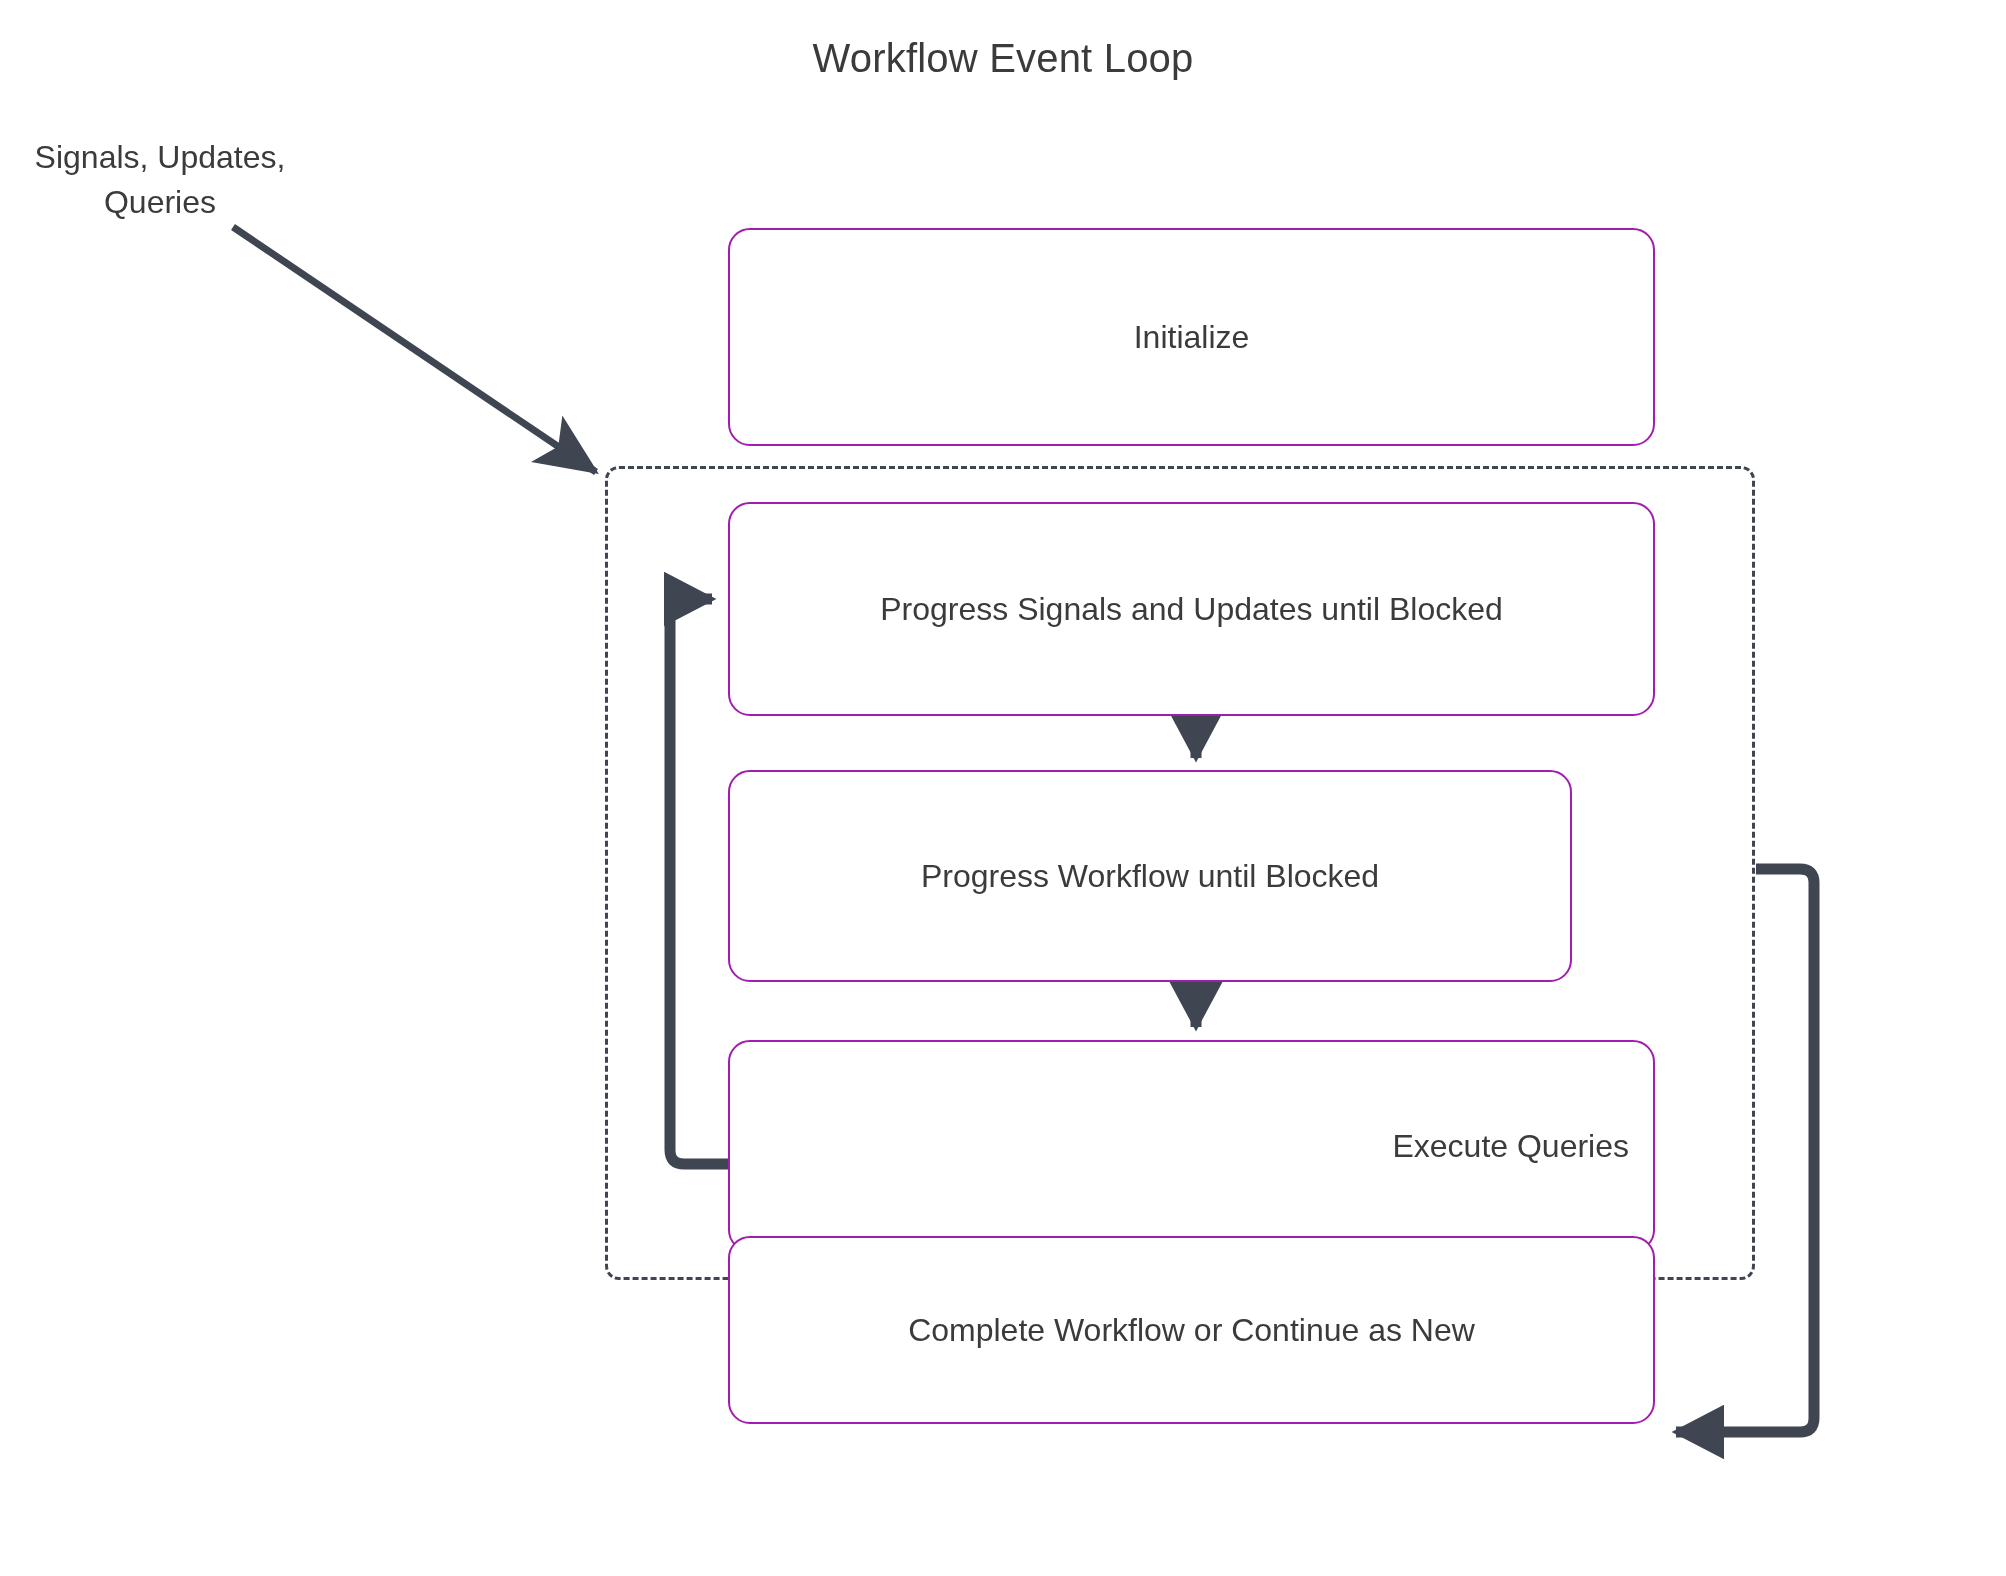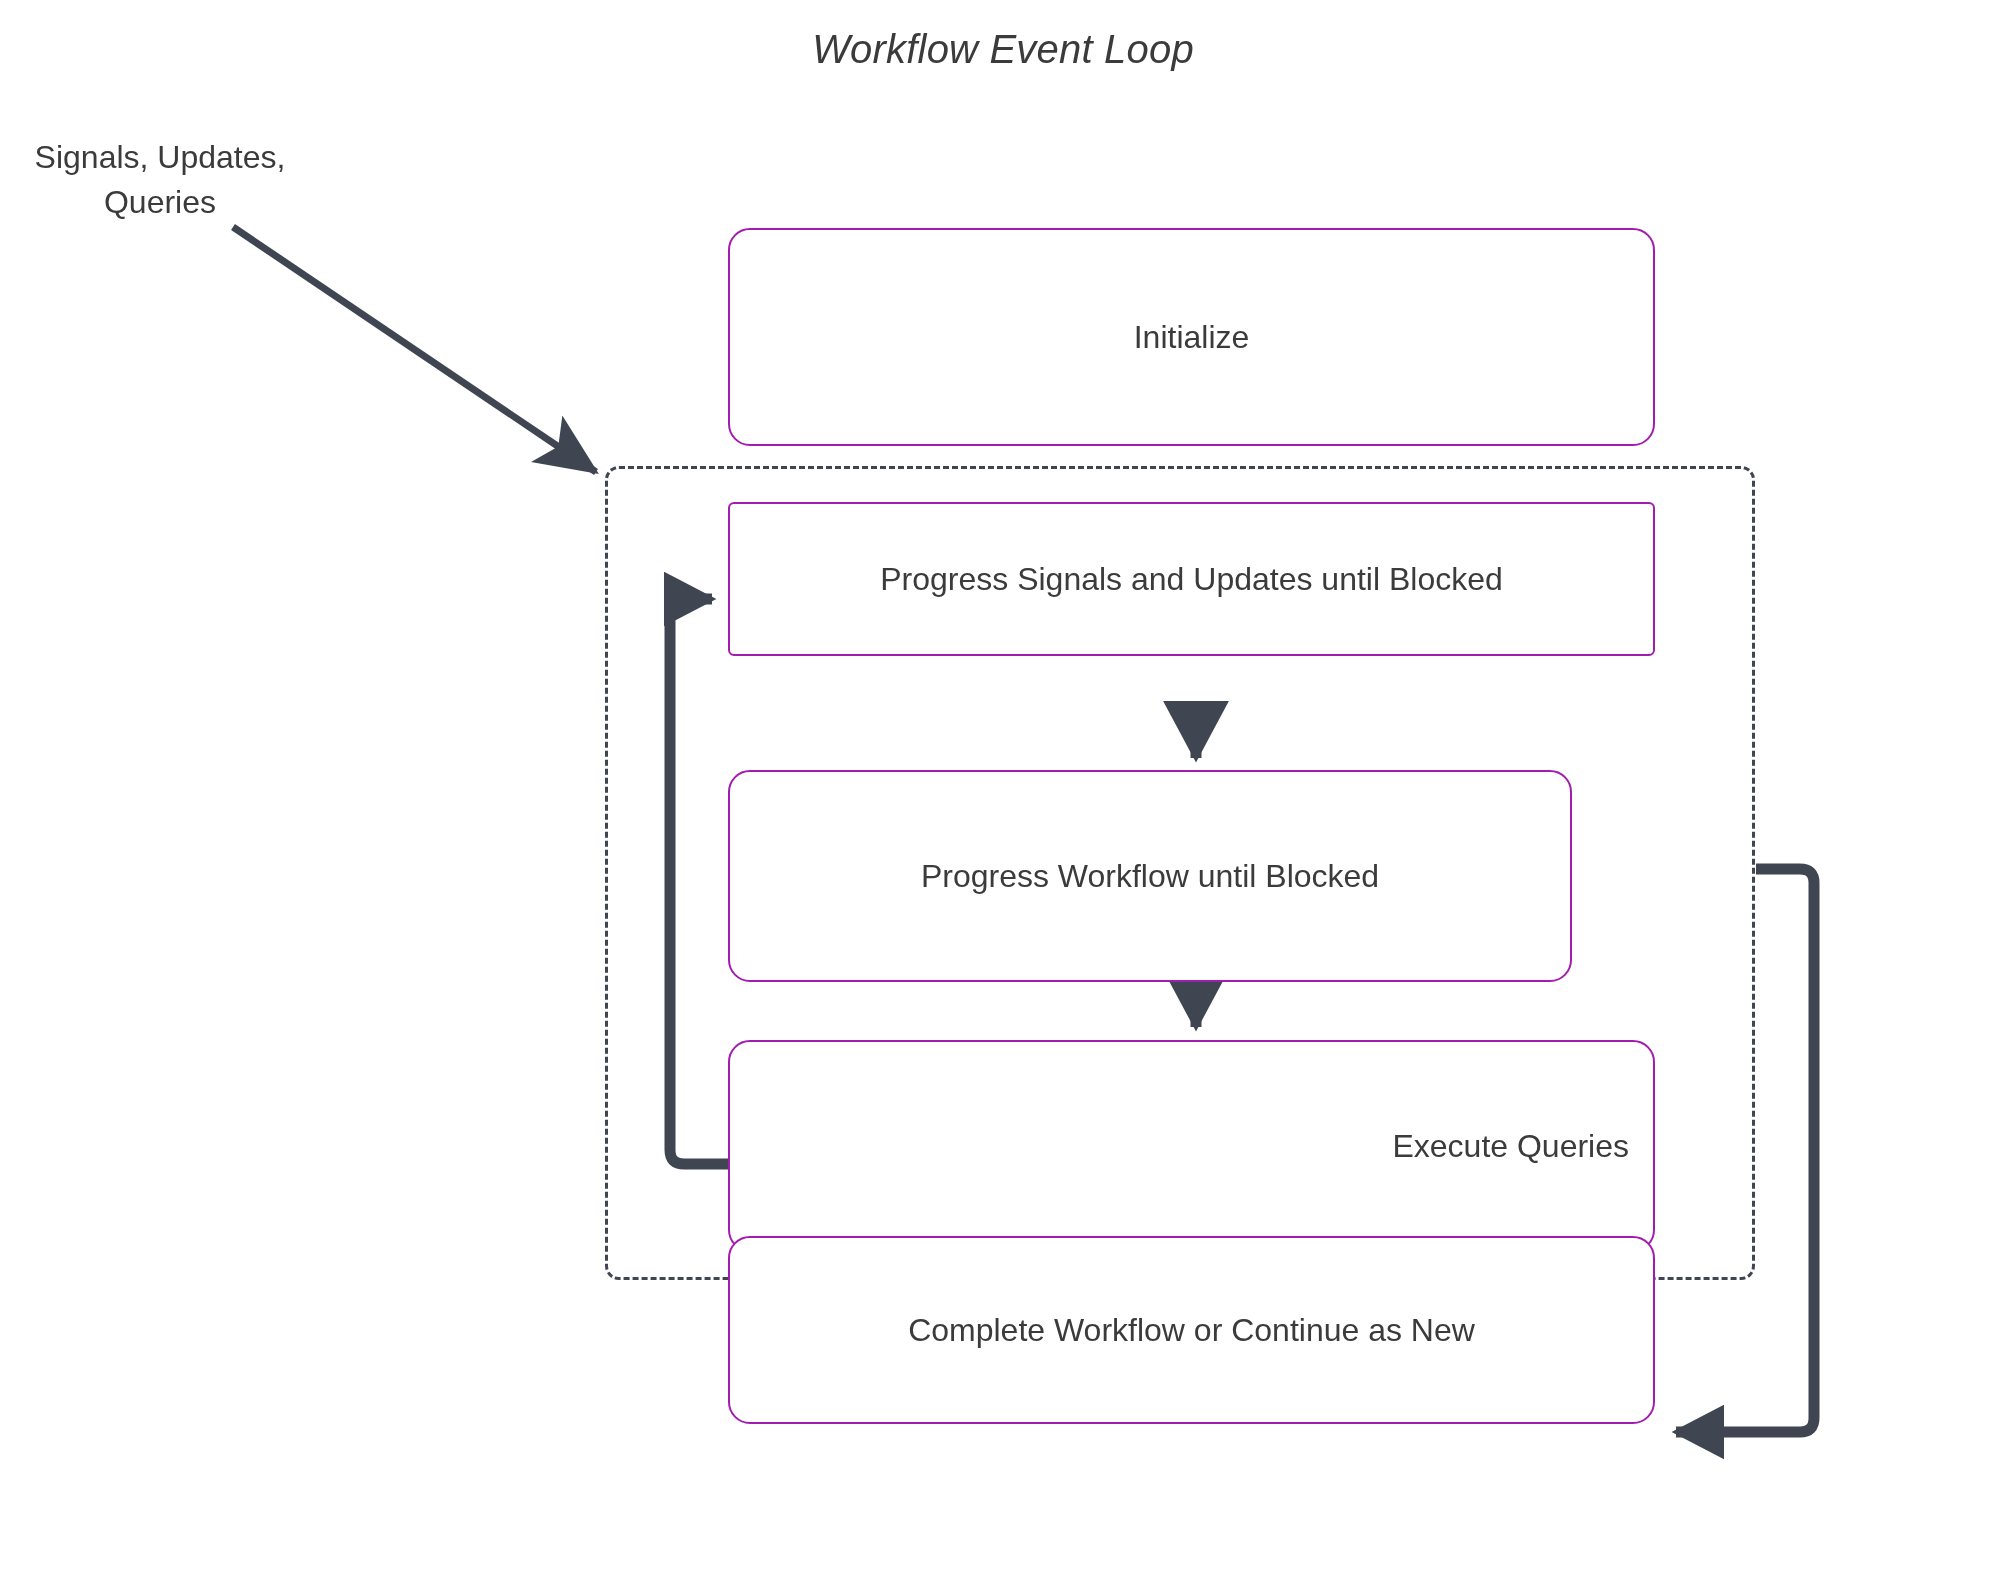--- a/index.html
+++ b/index.html
@@ -16,24 +16,23 @@
     width: 2006px;
     height: 1576px;
     background: #ffffff;
     overflow: hidden;
   }
 
   
   #diagram-title {
     position: absolute;
     left: 0;
-    top: 27px;
+    top: 36px;
     width: 2006px;
     text-align: center;
-    font-style: italic;
     font-size: 40px;
     color: #3b3b3b;
     letter-spacing: 0.2px;
   }
 
   
   #input-label {
     position: absolute;
     left: 10px;
     top: 135px;
@@ -71,21 +70,21 @@
   }
   .node-label {
     font-size: 32px;
     color: #3b3b3b;
     text-align: center;
     padding: 0 24px;
     line-height: 40px;
   }
 
   #box-initialize              { left: 728px; top: 228px;  width: 927px; height: 218px; }
-  #box-progress-signals        { left: 728px; top: 502px;  width: 927px; height: 154px; border-radius: 6px; }
+  #box-progress-signals        { left: 728px; top: 502px;  width: 927px; height: 214px; }
   #box-progress-workflow       { left: 728px; top: 770px;  width: 844px; height: 212px; }
   #box-execute-queries         { left: 728px; top: 1040px; width: 927px; height: 212px; justify-content: flex-end; }
   #box-complete-workflow       { left: 728px; top: 1236px; width: 927px; height: 188px; }
 
   
   #connectors {
     position: absolute;
     left: 0;
     top: 0;
     width: 2006px;

